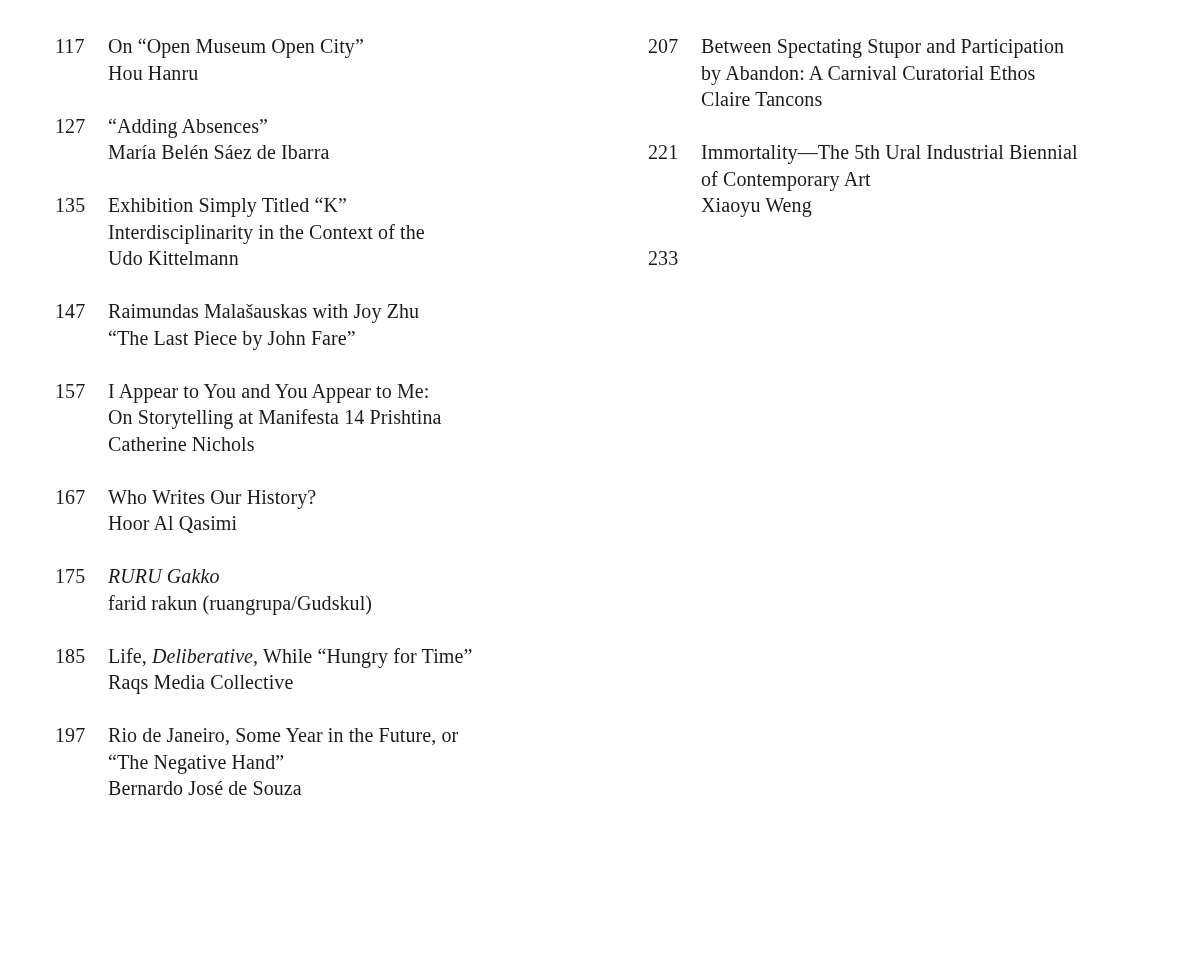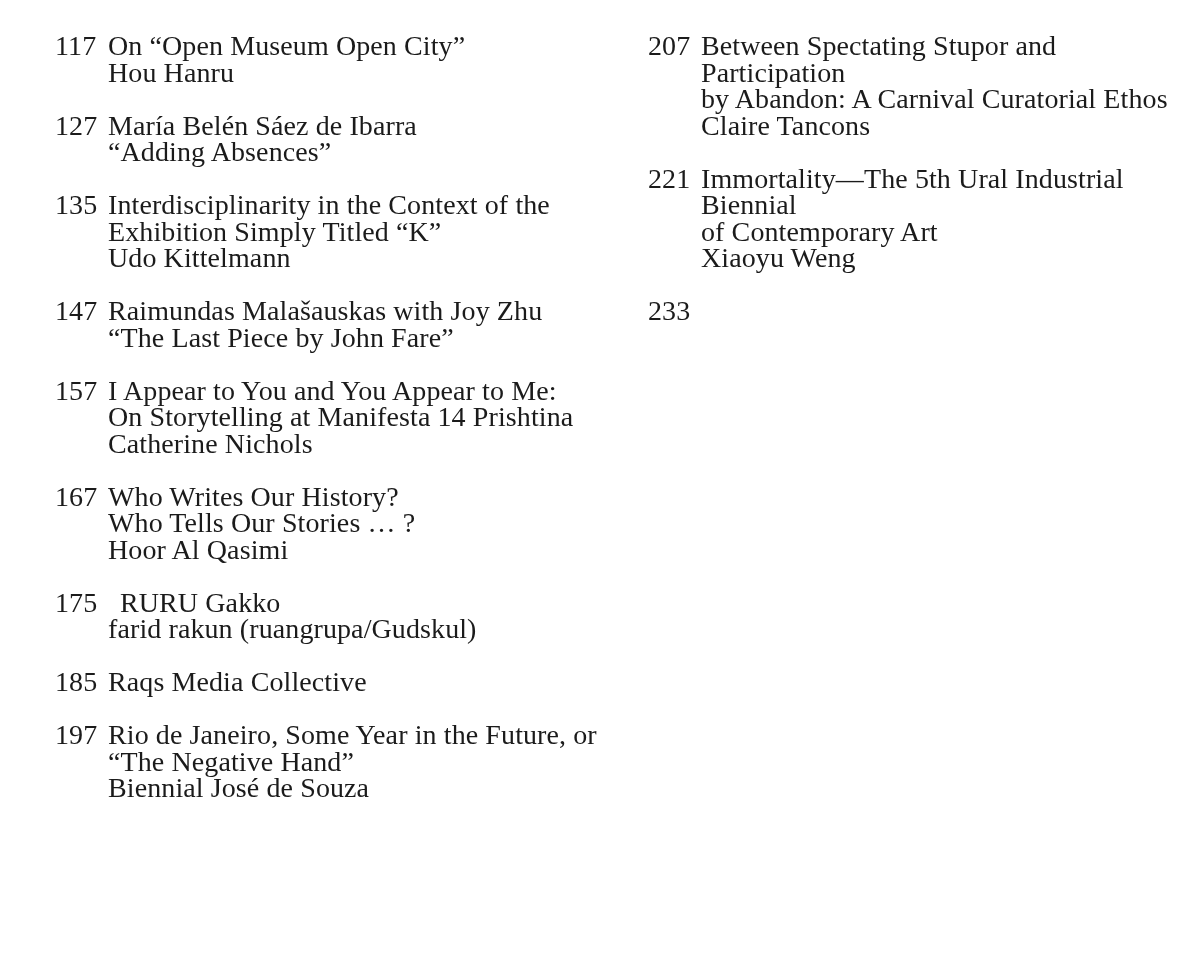--- a/index.html
+++ b/index.html
@@ -24,59 +24,59 @@
     width: 565px;
   }
   .toc-column.right {
     left: 648px;
     width: 520px;
   }
   .entry {
     display: flex;
     align-items: flex-start;
     margin-bottom: 26.5px;
-    font-size: 28px;
+    font-size: 20px;
     line-height: 26.5px;
     letter-spacing: 0.1px;
   }
   .num {
     width: 53px;
     flex-shrink: 0;
   }
   .title {
     flex: 1;
   }
   .italic {
-    margin-left: 12px;
+    font-style: italic;
   }
 </style>
 </head>
 <body>
 
 <div>
   <div class="toc-column left">
       <div class="entry">
         <div class="num">117</div>
         <div class="title">
           <div class="line"><span>On “Open Museum Open City”</span></div>
           <div class="line"><span>Hou Hanru</span></div>
         </div>
       </div>
       <div class="entry">
         <div class="num">127</div>
         <div class="title">
+          <div class="line"><span>“Adding Absences”</span></div>
           <div class="line"><span>María Belén Sáez de Ibarra</span></div>
-          <div class="line"><span>“Adding Absences”</span></div>
         </div>
       </div>
       <div class="entry">
         <div class="num">135</div>
         <div class="title">
+          <div class="line"><span>Exhibition Simply Titled “K”</span></div>
           <div class="line"><span>Interdisciplinarity in the Context of the</span></div>
-          <div class="line"><span>Exhibition Simply Titled “K”</span></div>
           <div class="line"><span>Udo Kittelmann</span></div>
         </div>
       </div>
       <div class="entry">
         <div class="num">147</div>
         <div class="title">
           <div class="line"><span>Raimundas Malašauskas with Joy Zhu</span></div>
           <div class="line"><span>“The Last Piece by John Fare”</span></div>
         </div>
       </div>
@@ -85,43 +85,43 @@
         <div class="title">
           <div class="line"><span>I Appear to You and You Appear to Me:</span></div>
           <div class="line"><span>On Storytelling at Manifesta 14 Prishtina</span></div>
           <div class="line"><span>Catherine Nichols</span></div>
         </div>
       </div>
       <div class="entry">
         <div class="num">167</div>
         <div class="title">
           <div class="line"><span>Who Writes Our History?</span></div>
-          <div class="line"><span>Who Tells Our Stories … ?</span></div>
           <div class="line"><span>Hoor Al Qasimi</span></div>
         </div>
       </div>
       <div class="entry">
         <div class="num">175</div>
         <div class="title">
           <div class="line"><span class="italic">RURU Gakko</span></div>
           <div class="line"><span>farid rakun (ruangrupa/Gudskul)</span></div>
         </div>
       </div>
       <div class="entry">
         <div class="num">185</div>
         <div class="title">
+          <div class="line"><span>Life, </span><span class="italic">Deliberative</span><span>, While “Hungry for Time”</span></div>
           <div class="line"><span>Raqs Media Collective</span></div>
         </div>
       </div>
       <div class="entry">
         <div class="num">197</div>
         <div class="title">
           <div class="line"><span>Rio de Janeiro, Some Year in the Future, or</span></div>
           <div class="line"><span>“The Negative Hand”</span></div>
-          <div class="line"><span>Biennial José de Souza</span></div>
+          <div class="line"><span>Bernardo José de Souza</span></div>
         </div>
       </div>
     </div>
   <div class="toc-column right">
       <div class="entry">
         <div class="num">207</div>
         <div class="title">
           <div class="line"><span>Between Spectating Stupor and Participation</span></div>
           <div class="line"><span>by Abandon: A Carnival Curatorial Ethos</span></div>
           <div class="line"><span>Claire Tancons</span></div>

